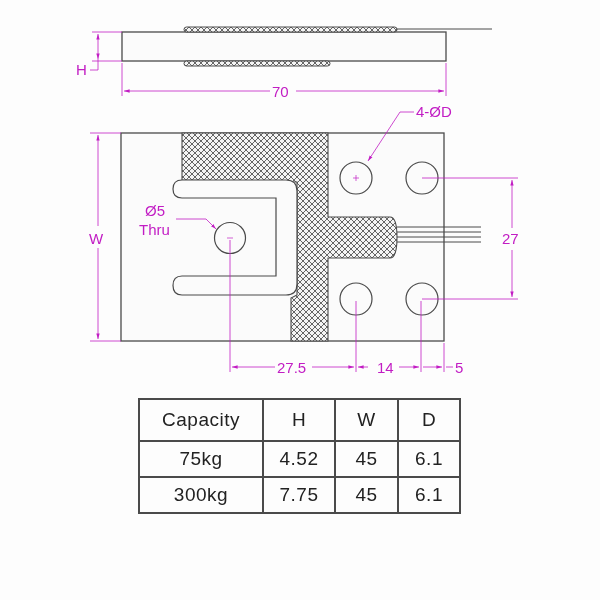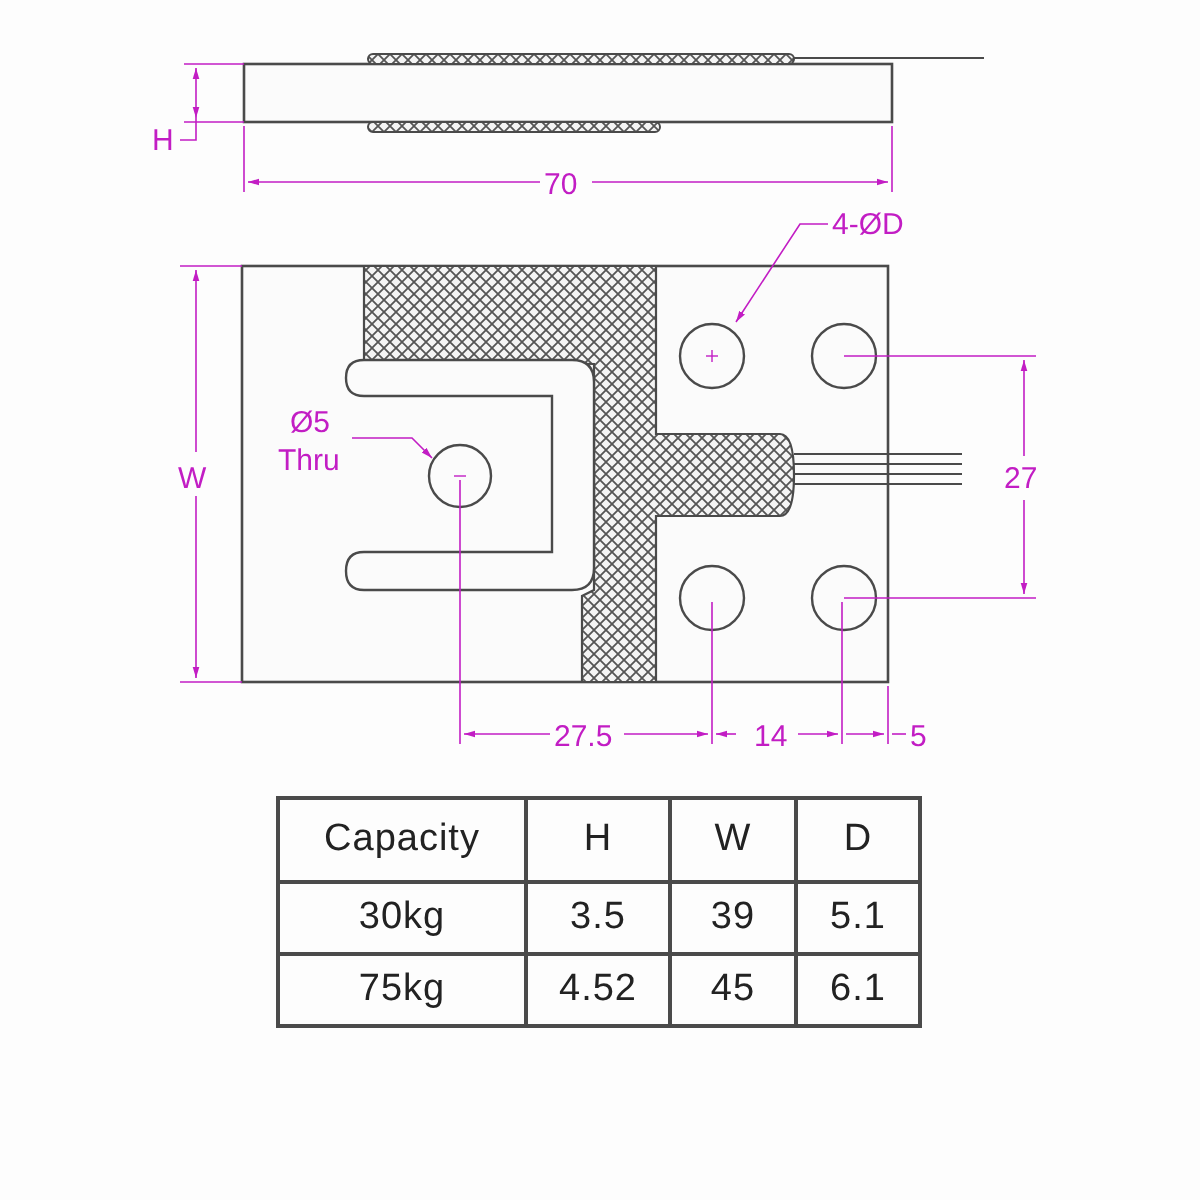--- a/index.html
+++ b/index.html
@@ -124,25 +124,25 @@
   <thead>
     <tr>
       <th class="c0">Capacity</th>
       <th class="c1">H</th>
       <th class="c2">W</th>
       <th class="c3">D</th>
     </tr>
   </thead>
   <tbody>
     <tr>
-      <td>30kg</td>
-      <td>3.5</td>
-      <td>39</td>
-      <td>5.1</td>
+      <td>75kg</td>
+      <td>4.52</td>
+      <td>45</td>
+      <td>6.1</td>
     </tr>
     <tr>
-      <td>75kg</td>
-      <td>4.52</td>
+      <td>300kg</td>
+      <td>7.75</td>
       <td>45</td>
       <td>6.1</td>
     </tr>
   </tbody>
 </table>
 
 </body></html>

